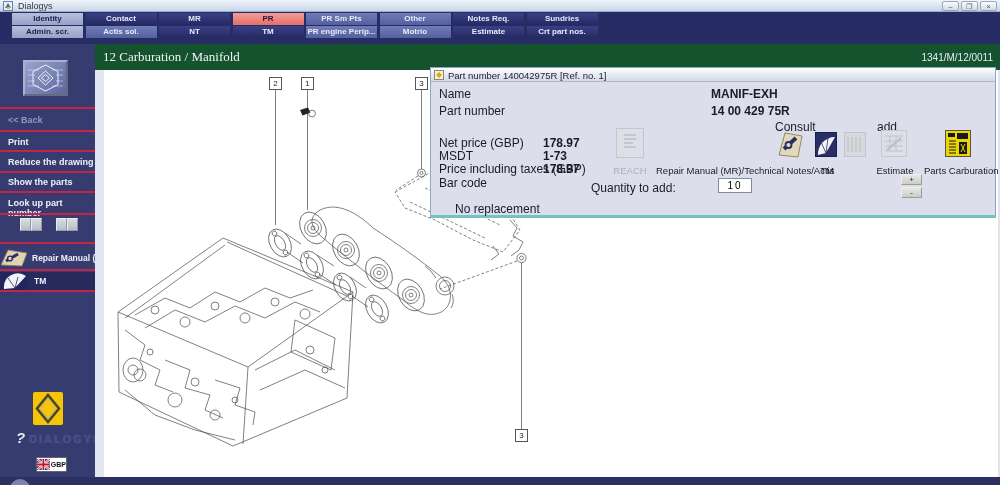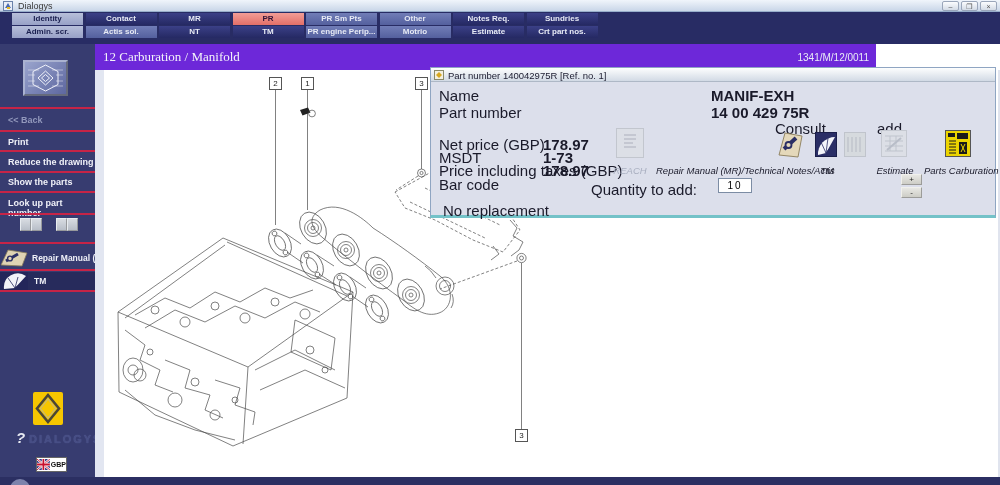--- a/index.html
+++ b/index.html
@@ -18,21 +18,21 @@
   
   .menubar { position:absolute; left:0; top:12px; width:1000px; height:32px; background:#282c64;padding-left:20px; }
   .menu-btn { position:absolute; width:71px; height:12px; font-size:8px; font-weight:bold;
     text-align:center; line-height:12px; cursor:default; }
   .m-light  { background:linear-gradient(#b7bfda,#98a1c7); color:#1b2050; }
   .m-dark   { background:linear-gradient(#3b4087,#252963); color:#e7eaf5; }
   .m-mid    { background:linear-gradient(#717db7,#54609e); color:#e7eaf5; }
   .m-active { background:linear-gradient(#f29d96,#e36f68); color:#341438; }
 
   
-  .pageheader { position:absolute; left:0; top:44px; width:876px; height:26px; background:#6d28d9; }
+  .pageheader { position:absolute; left:0; top:44px; width:1000px; height:26px; background:#14532d; }
   .page-title { position:absolute; left:103px; top:5px; font-family:"Liberation Serif",serif;
     font-size:13px; color:#f3f3f9; }
   .doc-ref { position:absolute; right:7px; top:8px; font-size:10px; color:#e9ebf6;margin-left:12px; }
 
   
   .sidebar { position:absolute; left:0; top:44px; width:95px; height:441px; background:#373c70; }
   .sep { position:absolute; left:0; width:95px; height:2px; background:#c62447; }
   .nav-item { position:absolute; left:8px; font-size:9px; font-weight:bold; color:#f0f1f8; cursor:pointer; }
   .nav-item.disabled { color:#9298bc; cursor:default;text-align:right; }
   .hex-btn { position:absolute; left:23px; top:16px; width:45px; height:36px;
@@ -60,24 +60,24 @@
   .callout { position:absolute; width:13px; height:13px; background:#fff; border:1px solid #555;
     font-size:8px; line-height:11px; text-align:center; color:#222; cursor:pointer; }
 
   
   .popup { position:absolute; left:430px; top:67px; width:566px; height:151px;
     background:#dcdfeb; border:1px solid #8fa5c2; border-bottom:3px solid #74c2c8; z-index:5; }
   .popup-titlebar { position:absolute; left:0; top:0; width:100%; height:14px;
     background:linear-gradient(#fdfefe,#d2dae5); border-bottom:1px solid #aeb8c6; }
   .popup-title-icon { position:absolute; left:3px; top:2px; width:10px; height:10px; }
   .popup-title-text { position:absolute; left:17px; top:2px; font-size:9.5px; color:#1c1c30;text-align:right; }
-  .fld { position:absolute; font-size:15px; color:#1a1a2a; white-space:nowrap; }
+  .fld { position:absolute; font-size:12px; color:#1a1a2a; white-space:nowrap; }
   .fld.b { font-weight:bold; }
   .icon-btn { position:absolute; cursor:pointer; }
-  .icon-lbl { position:absolute; font-size:9.5px; color:#1a1a2a; text-align:center; white-space:nowrap;font-style:italic; }
+  .icon-lbl { position:absolute; font-size:9.5px; color:#1a1a2a; text-align:center; white-space:nowrap; }
   .icon-lbl.gray { color:#a9afc0; }
   .reach-btn { position:absolute; left:185px; top:60px; width:28px; height:30px;
     background:#dcdfe6; border:1px solid #c2c6ce; }
   .qty-input { position:absolute; left:287px; top:110px; width:34px; height:15px; font-size:10px;
     text-align:center; letter-spacing:2px; border:1px solid #7c8ca4; background:#fff; font-family:"Liberation Sans",sans-serif; }
   .spin-btn { position:absolute; left:470px; width:21px; height:11px; font-size:8px; line-height:9px;
     text-align:center; background:linear-gradient(#e8e8e4,#cdcdc6); border:1px outset #f0f0ec; color:#222; cursor:pointer; }
 
   
   .bottombar { position:absolute; left:0; top:477px; width:1000px; height:8px; background:#2b2f62; overflow:hidden; }
@@ -400,20 +400,20 @@
         <path d="M16,14 L20,22 M20,14 L16,22" stroke="#ecd400" stroke-width="1"></path>
       </svg>
     </div>
     <div class="icon-lbl" style="left:493px;top:97px;width:74px">Parts Carburation</div>
 
     <div class="fld" style="left:160px;top:113px">Quantity to add:</div>
     <input class="qty-input" type="text" value="10" style="">
     <div class="spin-btn" style="top:106px">+</div>
     <div class="spin-btn" style="top:119px">-</div>
 
-    <div class="fld" style="left:12px;top:134px">No replacement</div>
+    <div class="fld" style="left:24px;top:134px">No replacement</div>
   </div>
 
   <div class="bottombar">
     <div class="corner-circle"></div>
   </div>
 
 </div>
 
 </body></html>

